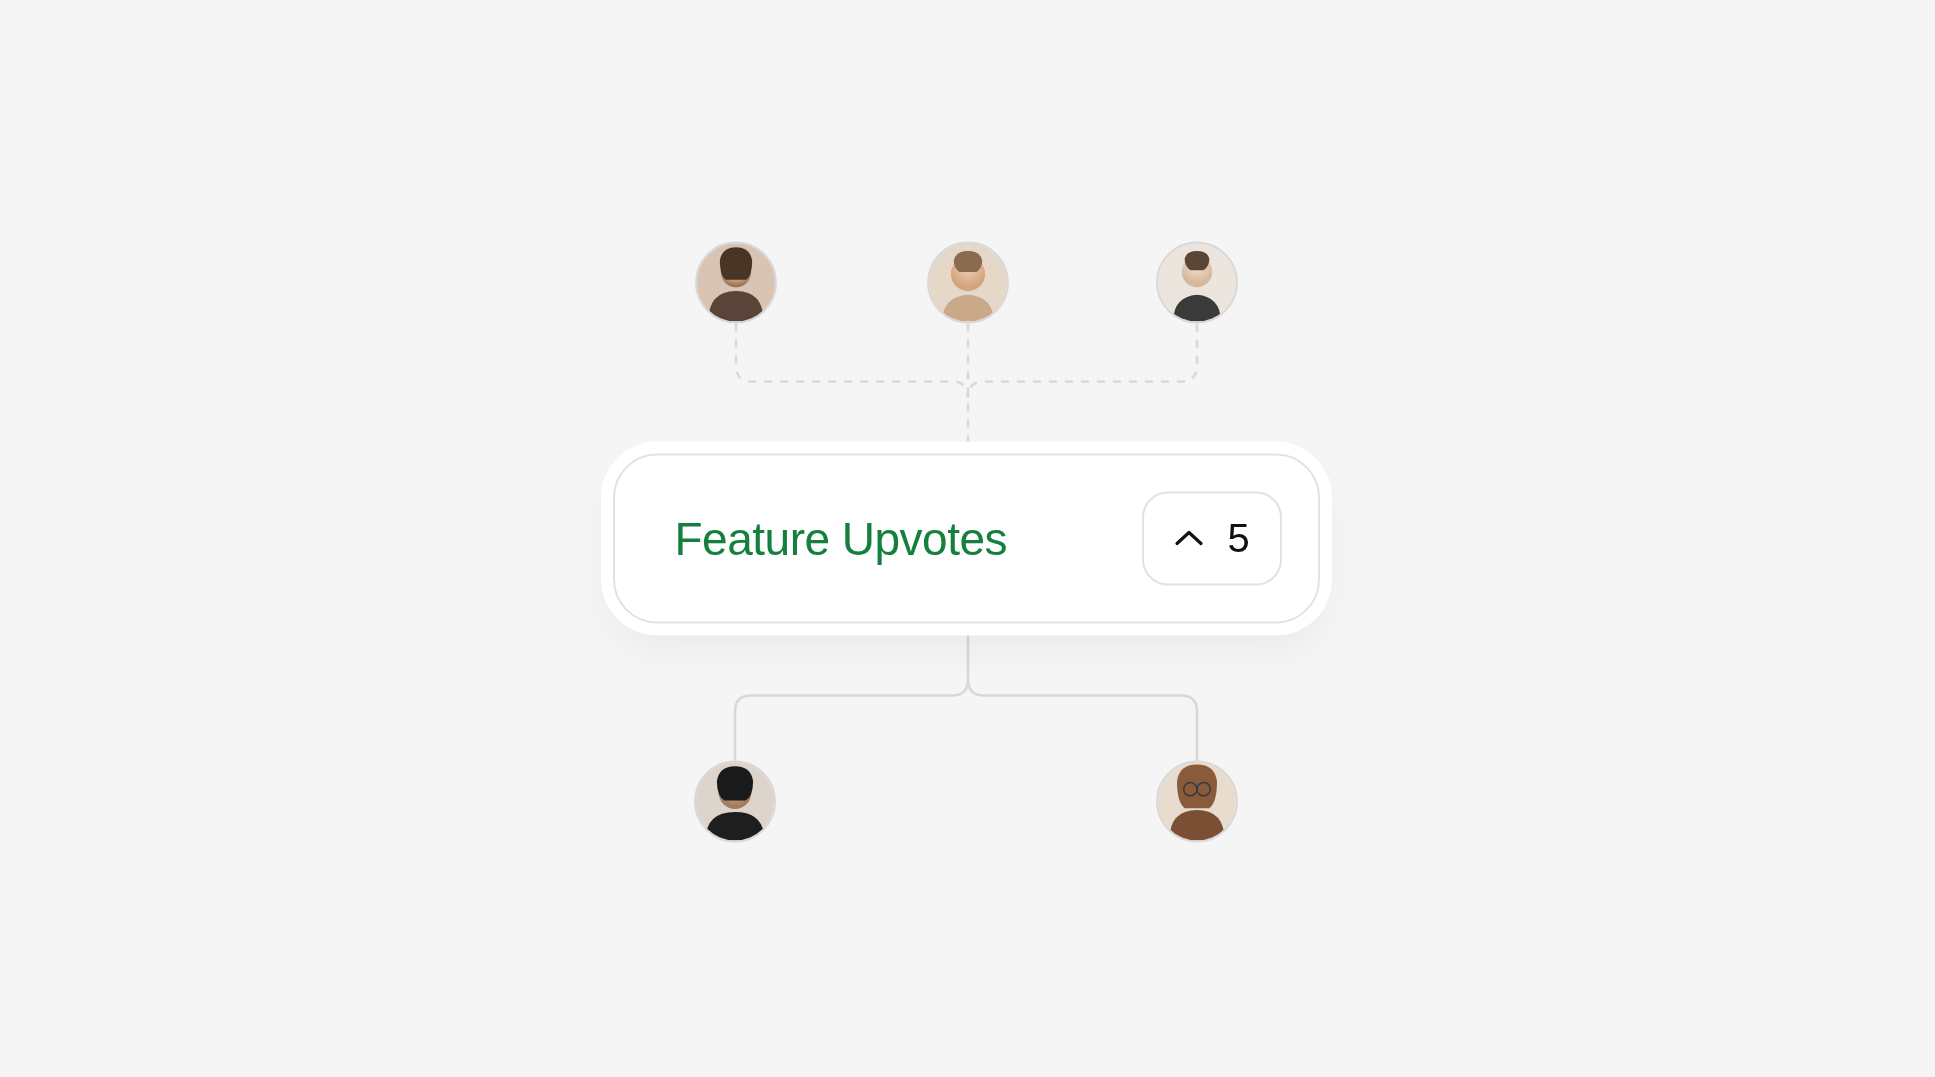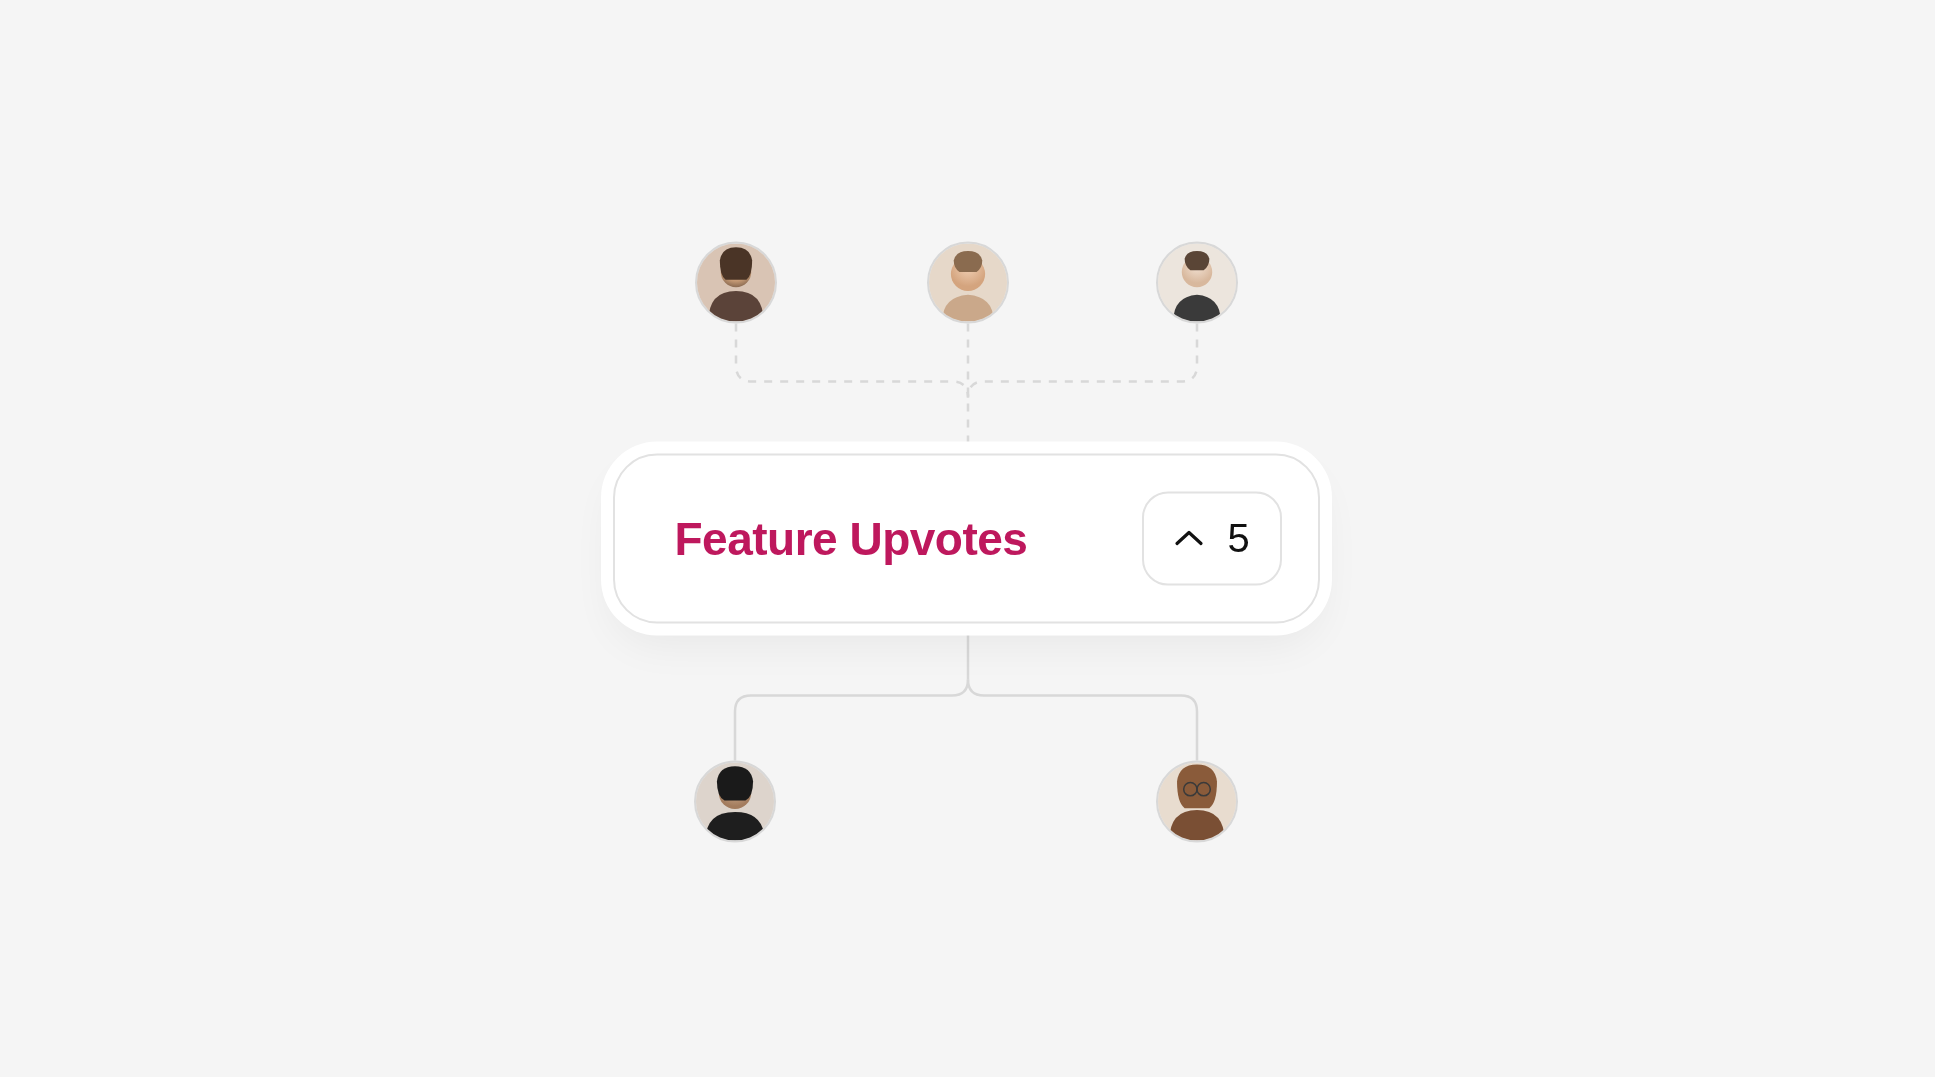--- a/index.html
+++ b/index.html
@@ -61,22 +61,22 @@
       border: 2px solid #e2e2e2;
       border-radius: 44px;
       box-shadow: 0 0 0 12px #ffffff, 0 20px 44px rgba(0,0,0,0.06);
       display: flex;
       align-items: center;
       padding: 0 36px 0 60px;
       justify-content: space-between;
     }
     .card-title {
       font-size: 46px;
-      font-weight: 700;
-      color: #be185d;
+      font-weight: 400;
+      color: #15803d;
       letter-spacing: -0.5px;
     }
     .upvote-pill {
       width: 140px;
       height: 94px;
       border: 2px solid #e2e2e2;
       border-radius: 26px;
       display: flex;
       align-items: center;
       justify-content: center;

